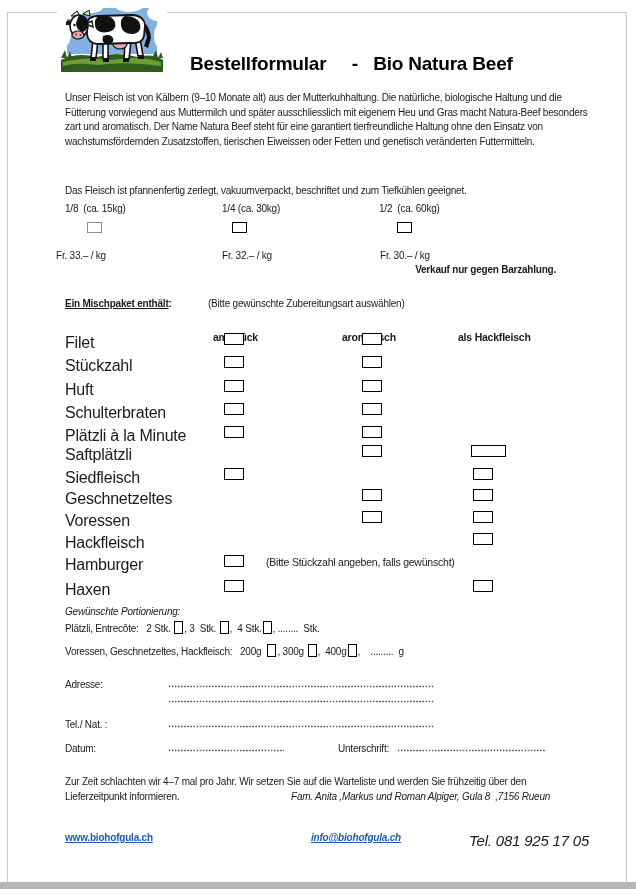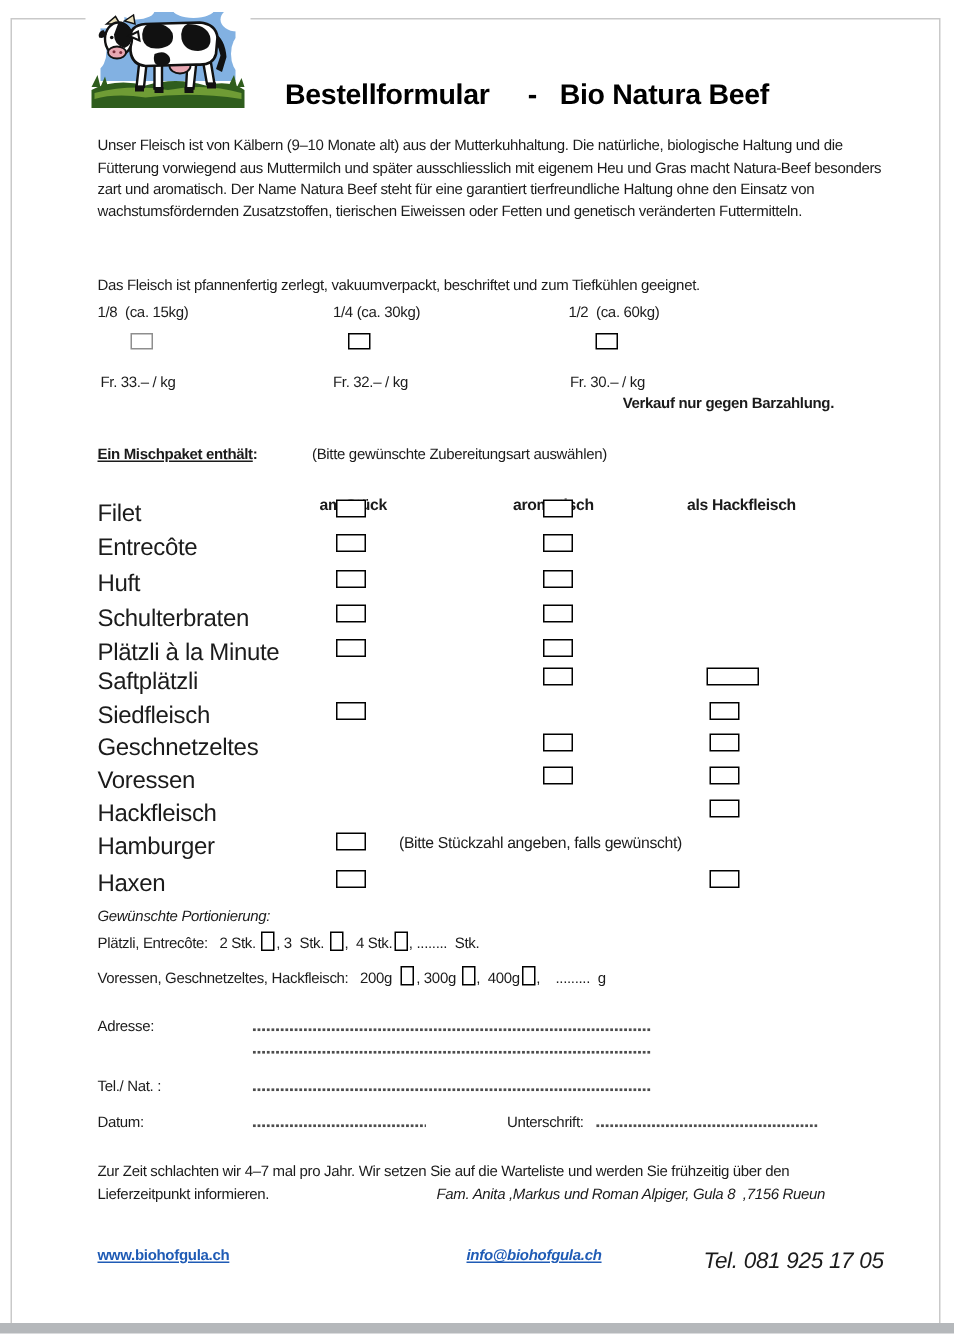--- a/index.html
+++ b/index.html
@@ -114,41 +114,41 @@
 <div class="abs body-t one-line" style="left:65px;top:184px;">Das Fleisch ist pfannenfertig zerlegt, vakuumverpackt, beschriftet und zum Tiefkühlen geeignet.</div>
 
 <div class="abs body-t one-line" style="left:65px;top:202px;">1/8  (ca. 15kg)</div>
 <div class="abs body-t one-line" style="left:222px;top:202px;">1/4 (ca. 30kg)</div>
 <div class="abs body-t one-line" style="left:379px;top:202px;">1/2  (ca. 60kg)</div>
 
 <div class="cbx cb-size gray" style="left:87px;top:222px;"></div>
 <div class="cbx cb-size" style="left:232px;top:222px;"></div>
 <div class="cbx cb-size" style="left:397px;top:222px;"></div>
 
-<div class="abs body-t one-line" style="left:67px;top:249px;">Fr. 33.– / kg</div>
+<div class="abs body-t one-line" style="left:56px;top:249px;">Fr. 33.– / kg</div>
 <div class="abs body-t one-line" style="left:222px;top:249px;">Fr. 32.– / kg</div>
 <div class="abs body-t one-line" style="left:380px;top:249px;">Fr. 30.– / kg</div>
 
 <div class="abs body-t bold" style="left:360px;top:263px;width:196px;text-align:right;white-space:pre;">Verkauf nur gegen Barzahlung.</div>
 
 <div class="abs body-t" style="left:65px;top:297px;white-space:pre;"><span class="bold underl">Ein Mischpaket enthält</span><span class="bold">:</span></div>
 <div class="abs body-t one-line" style="left:208px;top:297px;">(Bitte gewünschte Zubereitungsart auswählen)</div>
 
 <div class="abs colhead" style="left:213px;top:315px;">am Stück</div>
 <div class="abs colhead" style="left:342px;top:315px;">aromatisch</div>
 <div class="abs colhead" style="left:458px;top:315px;">als Hackfleisch</div>
 
 <div id="mischpaket-rows">
     <div class="mrow" style="top: 333px;">
       <span class="mlabel">Filet</span>
       <span class="cbx cb-t" style="left: 224px; top: 0px;"></span>
       <span class="cbx cb-t" style="left: 362px; top: 0px;"></span>
     </div>
     <div class="mrow" style="top: 356px;">
-      <span class="mlabel">Entrecôte</span>
+      <span class="mlabel">Stückzahl</span>
       <span class="cbx cb-t" style="left: 224px; top: 0px;"></span>
       <span class="cbx cb-t" style="left: 362px; top: 0px;"></span>
     </div>
     <div class="mrow" style="top: 380px;">
       <span class="mlabel">Huft</span>
       <span class="cbx cb-t" style="left: 224px; top: 0px;"></span>
       <span class="cbx cb-t" style="left: 362px; top: 0px;"></span>
     </div>
     <div class="mrow" style="top: 403px;">
       <span class="mlabel">Schulterbraten</span>

